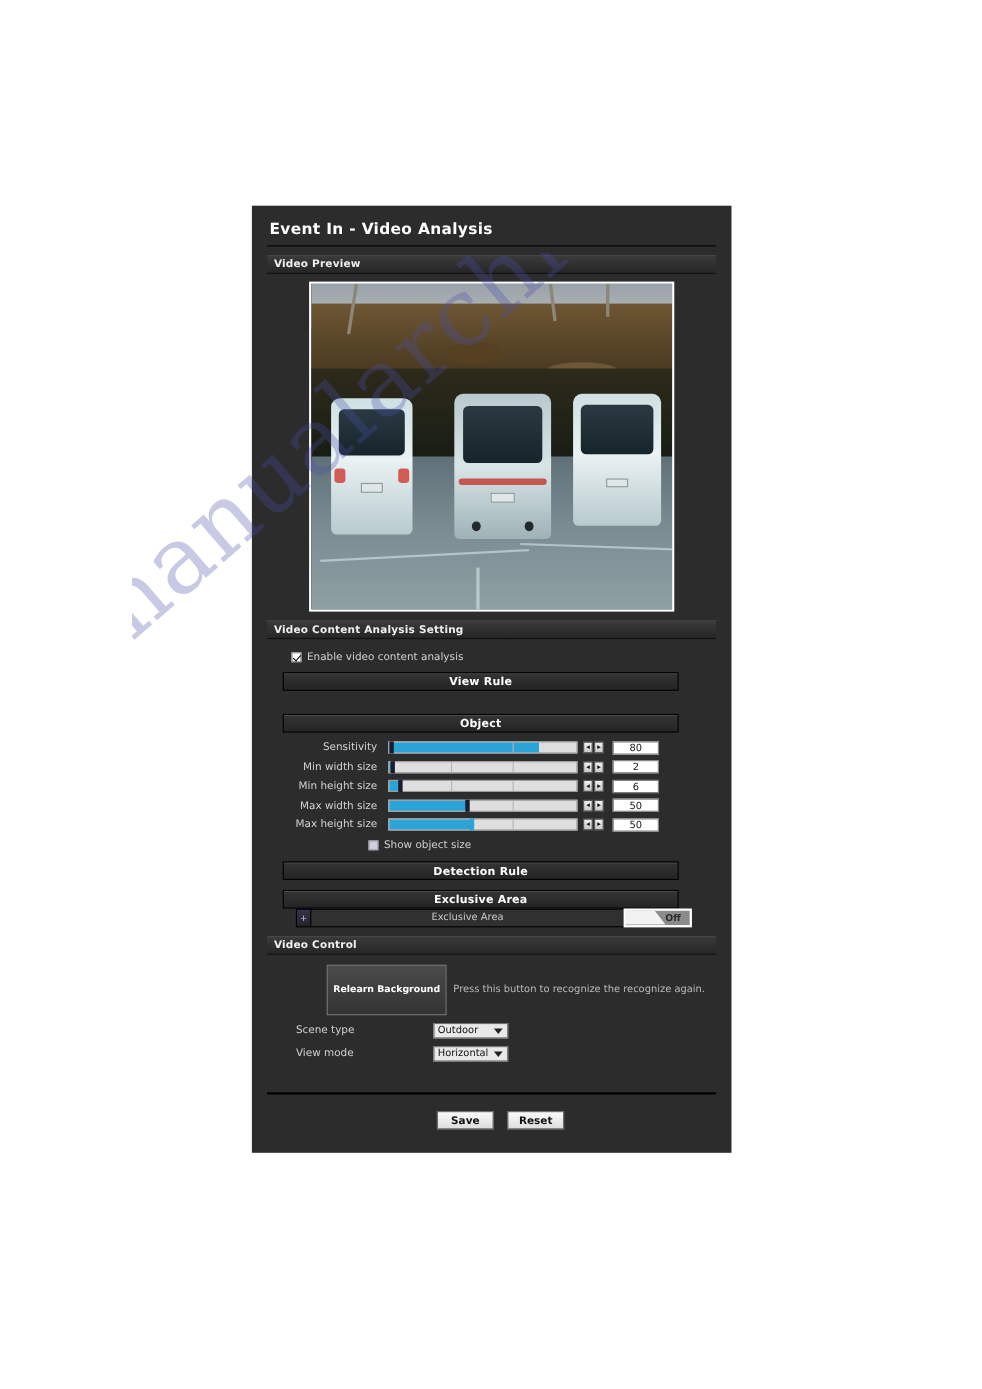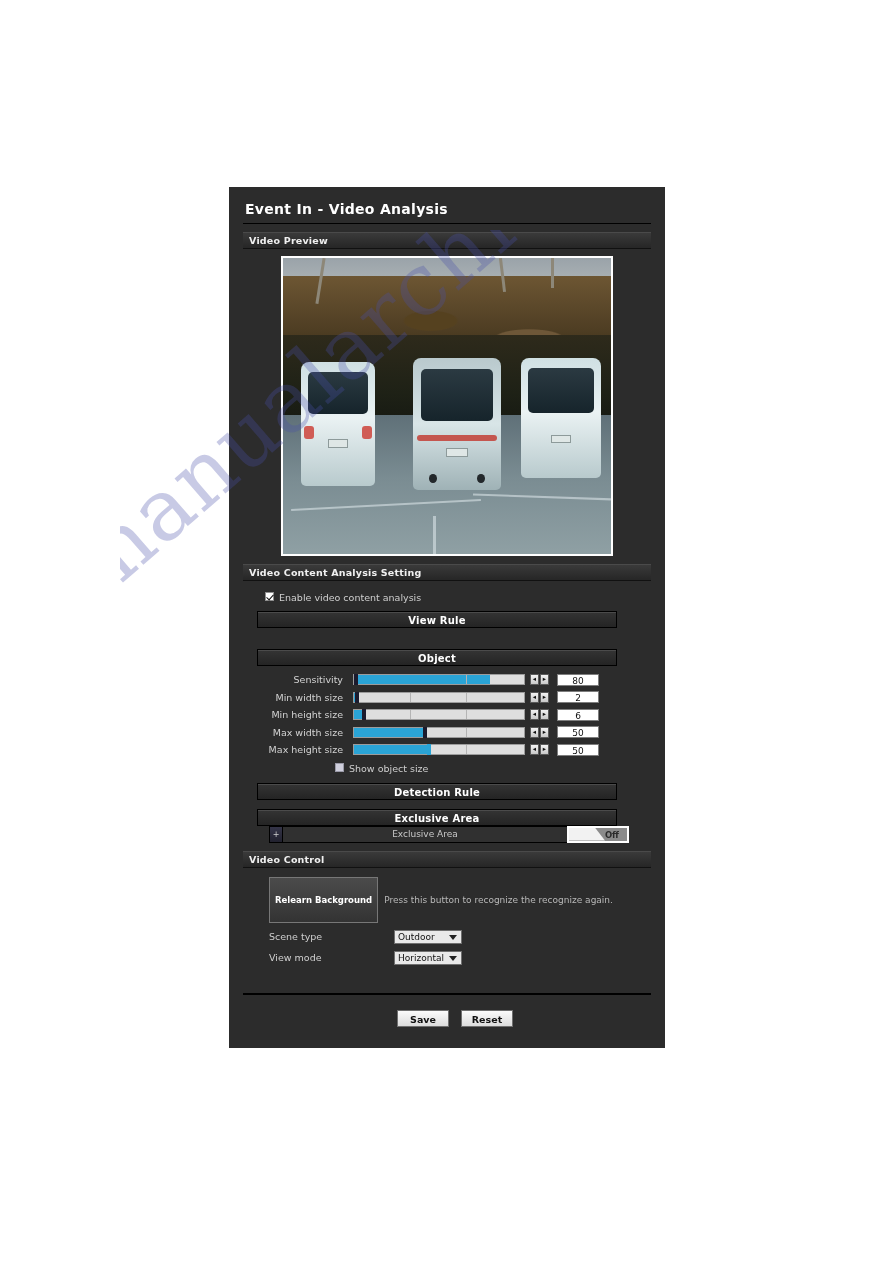--- a/index.html
+++ b/index.html
@@ -70,21 +70,21 @@
        border-radius:8px 8px 5px 5px;
        background:linear-gradient(#b9c9cd,#d8e5e7 50%,#9fb2b6);}
   .tail{position:absolute;height:10%;width:13%;border-radius:3px;
        background:#d05c55;}
   .plate{position:absolute;height:7%;width:26%;left:37%;
        background:#dfe7e6;border:1px solid #8d9a9a;box-sizing:border-box;}
   .strip{position:absolute;left:5%;width:90%;height:5%;background:#c4564f;border-radius:3px;}
   .wheel{position:absolute;width:9%;height:7%;border-radius:50%;background:#23282b;}
   
   .body-pad{padding:0 14px;}
-  .chk-row{display:flex;margin:11px 0 0 22px;}
+  .chk-row{display:flex;align-items:center;margin:11px 0 0 22px;}
   .cbox{
     width:9px;height:9px;background:#ffffff;border:1px solid #8f8f8f;
     display:inline-block;position:relative;box-sizing:border-box;margin-right:5px;
   }
   .cbox.checked:after{
     content:"";position:absolute;left:2px;top:0px;width:3px;height:6px;
     border:solid #111;border-width:0 1.6px 1.6px 0;transform:rotate(42deg);
   }
   .cbox.light{background:#cfcfdd;border-color:#9a9aa8;}
   .chk-label{font-size:9.5px;color:#cfcfcf;}
@@ -143,21 +143,21 @@
   }
   .ex-toggle .tg-text{
     position:absolute;right:8px;top:0;line-height:15px;font-size:8.5px;
     font-weight:bold;color:#2b2b2b;
   }
   
   .vc-row{display:flex;align-items:center;margin:9px 0 0 40px;}
   .relearn{
     background:linear-gradient(#4b4b4b,#333);border:1px solid #777;
     box-sizing:border-box;padding:17px 5px;font-size:8.5px;font-weight:bold;
-    color:#ffffff;white-space:nowrap;
+    color:#ffffff;white-space:nowrap;margin-left:28px;
   }
   .vc-note{margin-left:6px;font-size:9px;color:#b9b9b9;}
   .f-row{display:flex;align-items:center;margin:7px 0 0 40px;}
   .f-label{width:125px;font-size:9.5px;color:#cfcfcf;}
   .f-select{
     width:68px;height:14px;background:#e9e9e9;border:1px solid #6f6f6f;
     box-sizing:border-box;font-size:9px;color:#111;position:relative;
     line-height:12px;padding-left:3px;
   }
   .f-select .cv{

